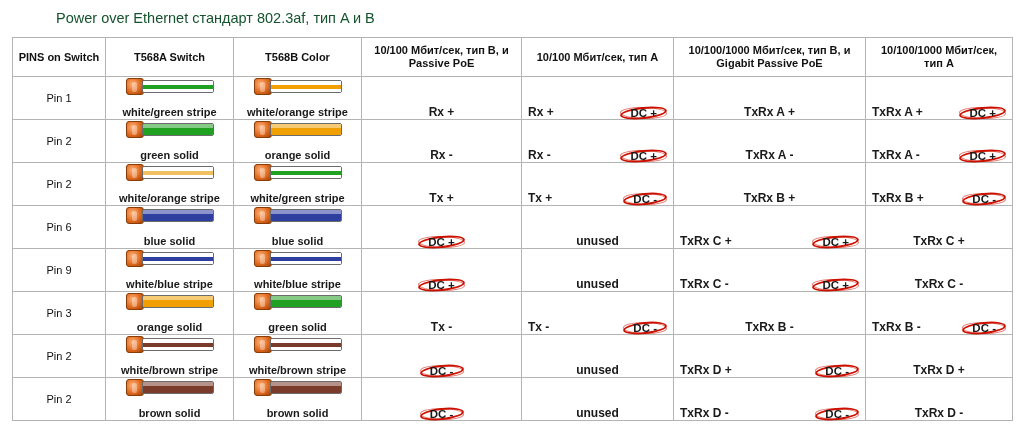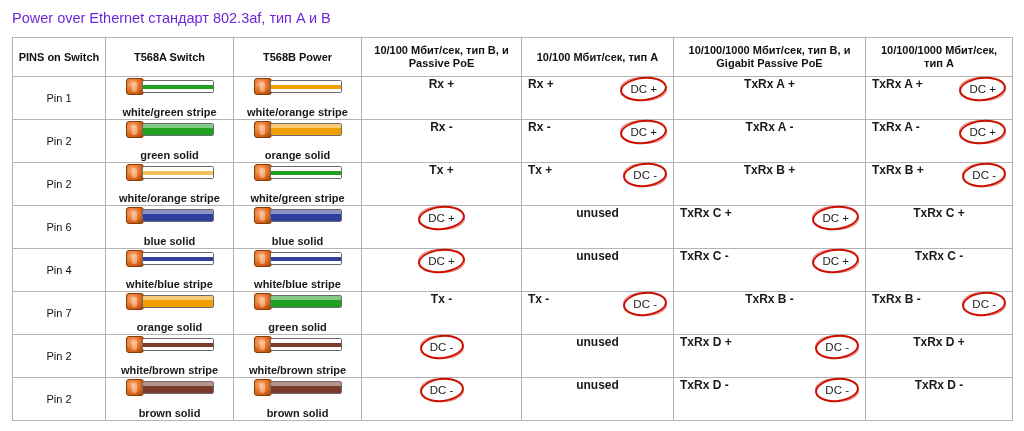--- a/index.html
+++ b/index.html
@@ -9,23 +9,24 @@
   }
   body {
     width: 1024px;
     height: 431px;
     font-family: "Liberation Sans", sans-serif;
     color: #111111;
     overflow: hidden;
   }
   #page-title {
     font-size: 14.5px;
-    color: #6d28d9;
+    color: #14532d;
     padding: 9px 0 0 12px;
     line-height: 18px;
+    margin-left: 44px;
   }
   #table-wrap {
     padding: 10px 12px 0 12px;
   }
   table.poe {
     border-collapse: collapse;
     table-layout: fixed;
     width: 1000px;
     border: 1px solid #9a9a9a;
   }
@@ -125,42 +126,42 @@
   }
   
   td.val {
     font-size: 12px;
     font-weight: bold;
     color: #1a1a1a;
     height: 42px;
   }
   .cellflex {
     display: flex;
-    align-items: flex-start;
+    align-items: flex-end;
     justify-content: center;
     gap: 10px;
     height: 42px;
     padding: 0 6px;
     box-sizing: border-box;
   }
   .cellflex.split {
     justify-content: space-between;
   }
   .signal {
     font-size: 12px;
     font-weight: bold;
     white-space: nowrap;
   }
   .dc {
     position: relative;
     display: inline-block;
     font-size: 11.5px;
-    font-weight: normal;
+    font-weight: bold;
     color: #1a1a1a;
-    padding: 6px 10px;
+    padding: 0 10px;
     white-space: nowrap;
   }
   .dc .ring {
     position: absolute;
     left: 0;
     top: 0;
     width: 100%;
     height: 100%;
     border: 2px solid #cc1100;
     border-radius: 50%;
@@ -199,21 +200,21 @@
       <col style="width:128px">
       <col style="width:160px">
       <col style="width:152px">
       <col style="width:192px">
       <col style="width:147px">
     </colgroup>
     <thead>
       <tr>
         <th>PINS on Switch</th>
         <th>T568A Switch</th>
-        <th>T568B Power</th>
+        <th>T568B Color</th>
         <th class="hdr-left">10/100 Мбит/сек, тип B, и Passive PoE</th>
         <th class="hdr-left">10/100 Мбит/сек, тип A</th>
         <th class="hdr-left">10/100/1000 Мбит/сек, тип B, и Gigabit Passive PoE</th>
         <th class="hdr-left">10/100/1000 Мбит/сек, тип A</th>
       </tr>
     </thead>
     <tbody id="tbody">
         <tr>
           <td class="pin">Pin 1</td>
           <td class="wire">
@@ -407,21 +408,21 @@
               <div class="dc"><span class="ring"></span><span class="txt">DC +</span></div>
             </div>
           </td>
           <td class="val">
             <div class="cellflex only-dc">
               <div class="signal">TxRx C +</div>
             </div>
           </td>
         </tr>
         <tr>
-          <td class="pin">Pin 4</td>
+          <td class="pin">Pin 9</td>
           <td class="wire">
             <div class="wire-inner">
               <div class="plug">
                 <div class="cap"></div>
                 <div class="body">
                   <div class="base" style="background: rgb(255, 255, 255);"></div>
                   <div class="stripe" style="background: rgb(47, 63, 160);"></div>
                   <div class="gloss"></div>
                 </div>
               </div>
@@ -457,21 +458,21 @@
               <div class="dc"><span class="ring"></span><span class="txt">DC +</span></div>
             </div>
           </td>
           <td class="val">
             <div class="cellflex only-dc">
               <div class="signal">TxRx C -</div>
             </div>
           </td>
         </tr>
         <tr>
-          <td class="pin">Pin 7</td>
+          <td class="pin">Pin 3</td>
           <td class="wire">
             <div class="wire-inner">
               <div class="plug">
                 <div class="cap"></div>
                 <div class="body">
                   <div class="base" style="background: rgb(240, 160, 0);"></div>
                   <div class="gloss"></div>
                 </div>
               </div>
               <div class="wire-label">orange solid</div>

